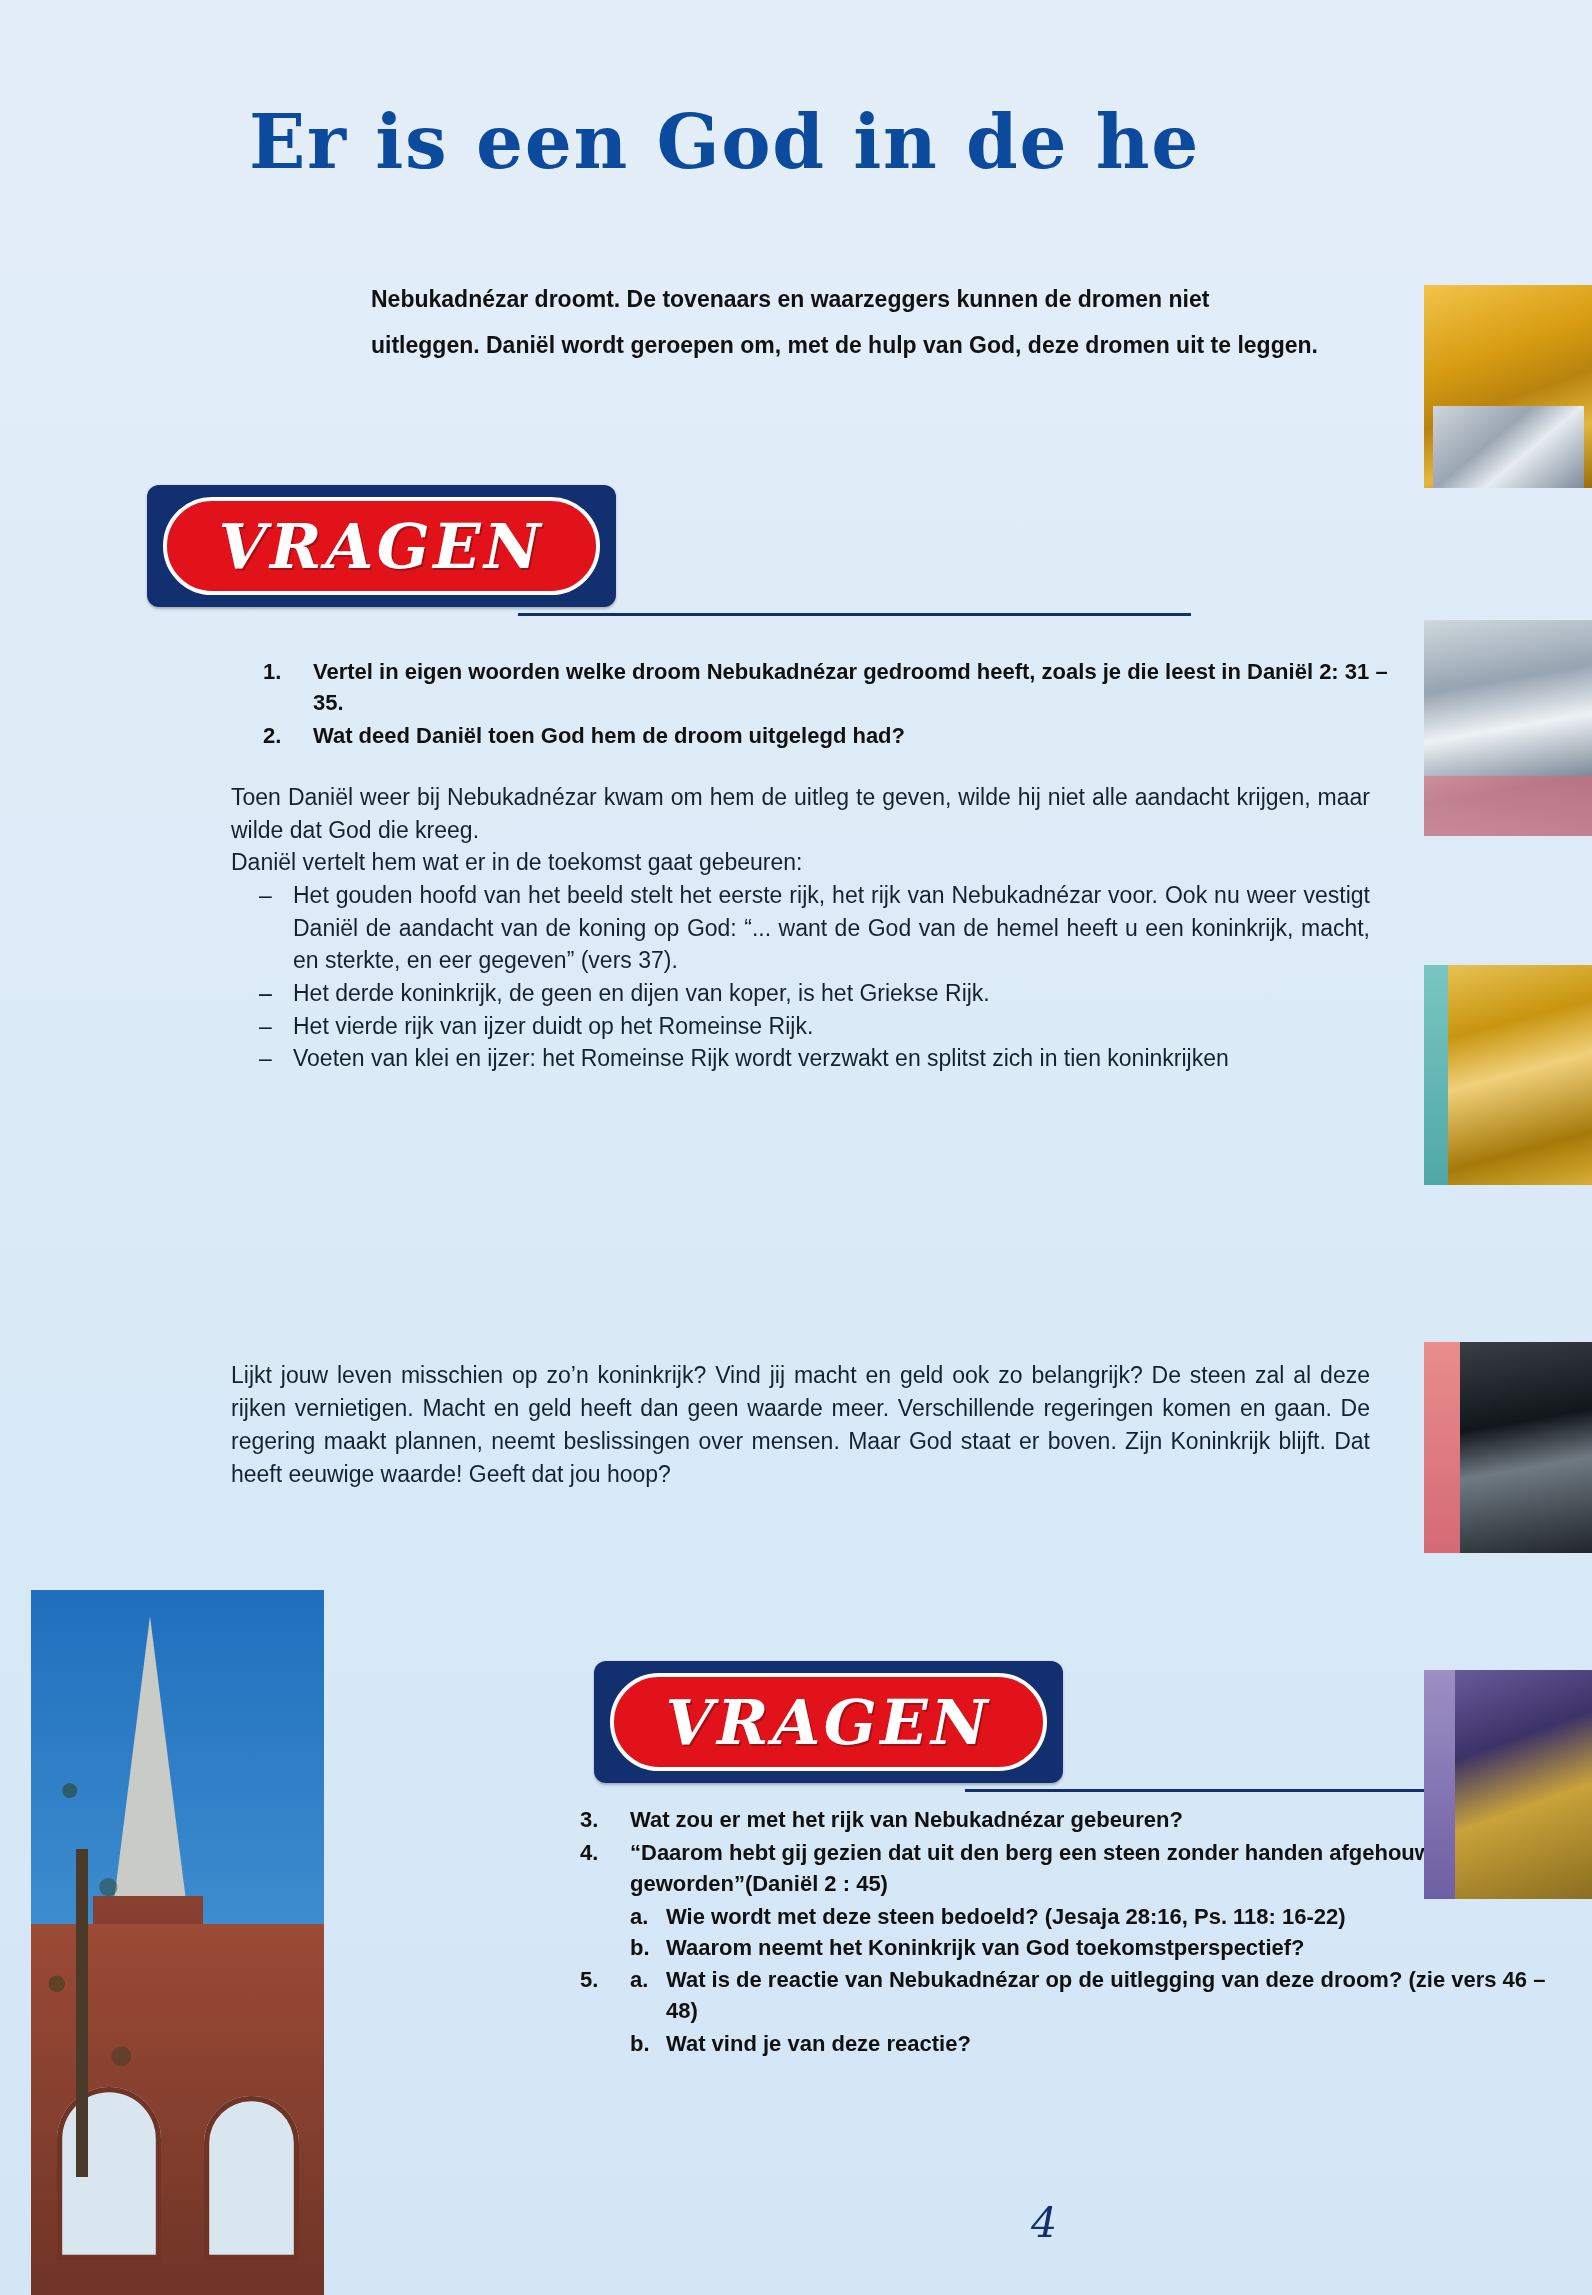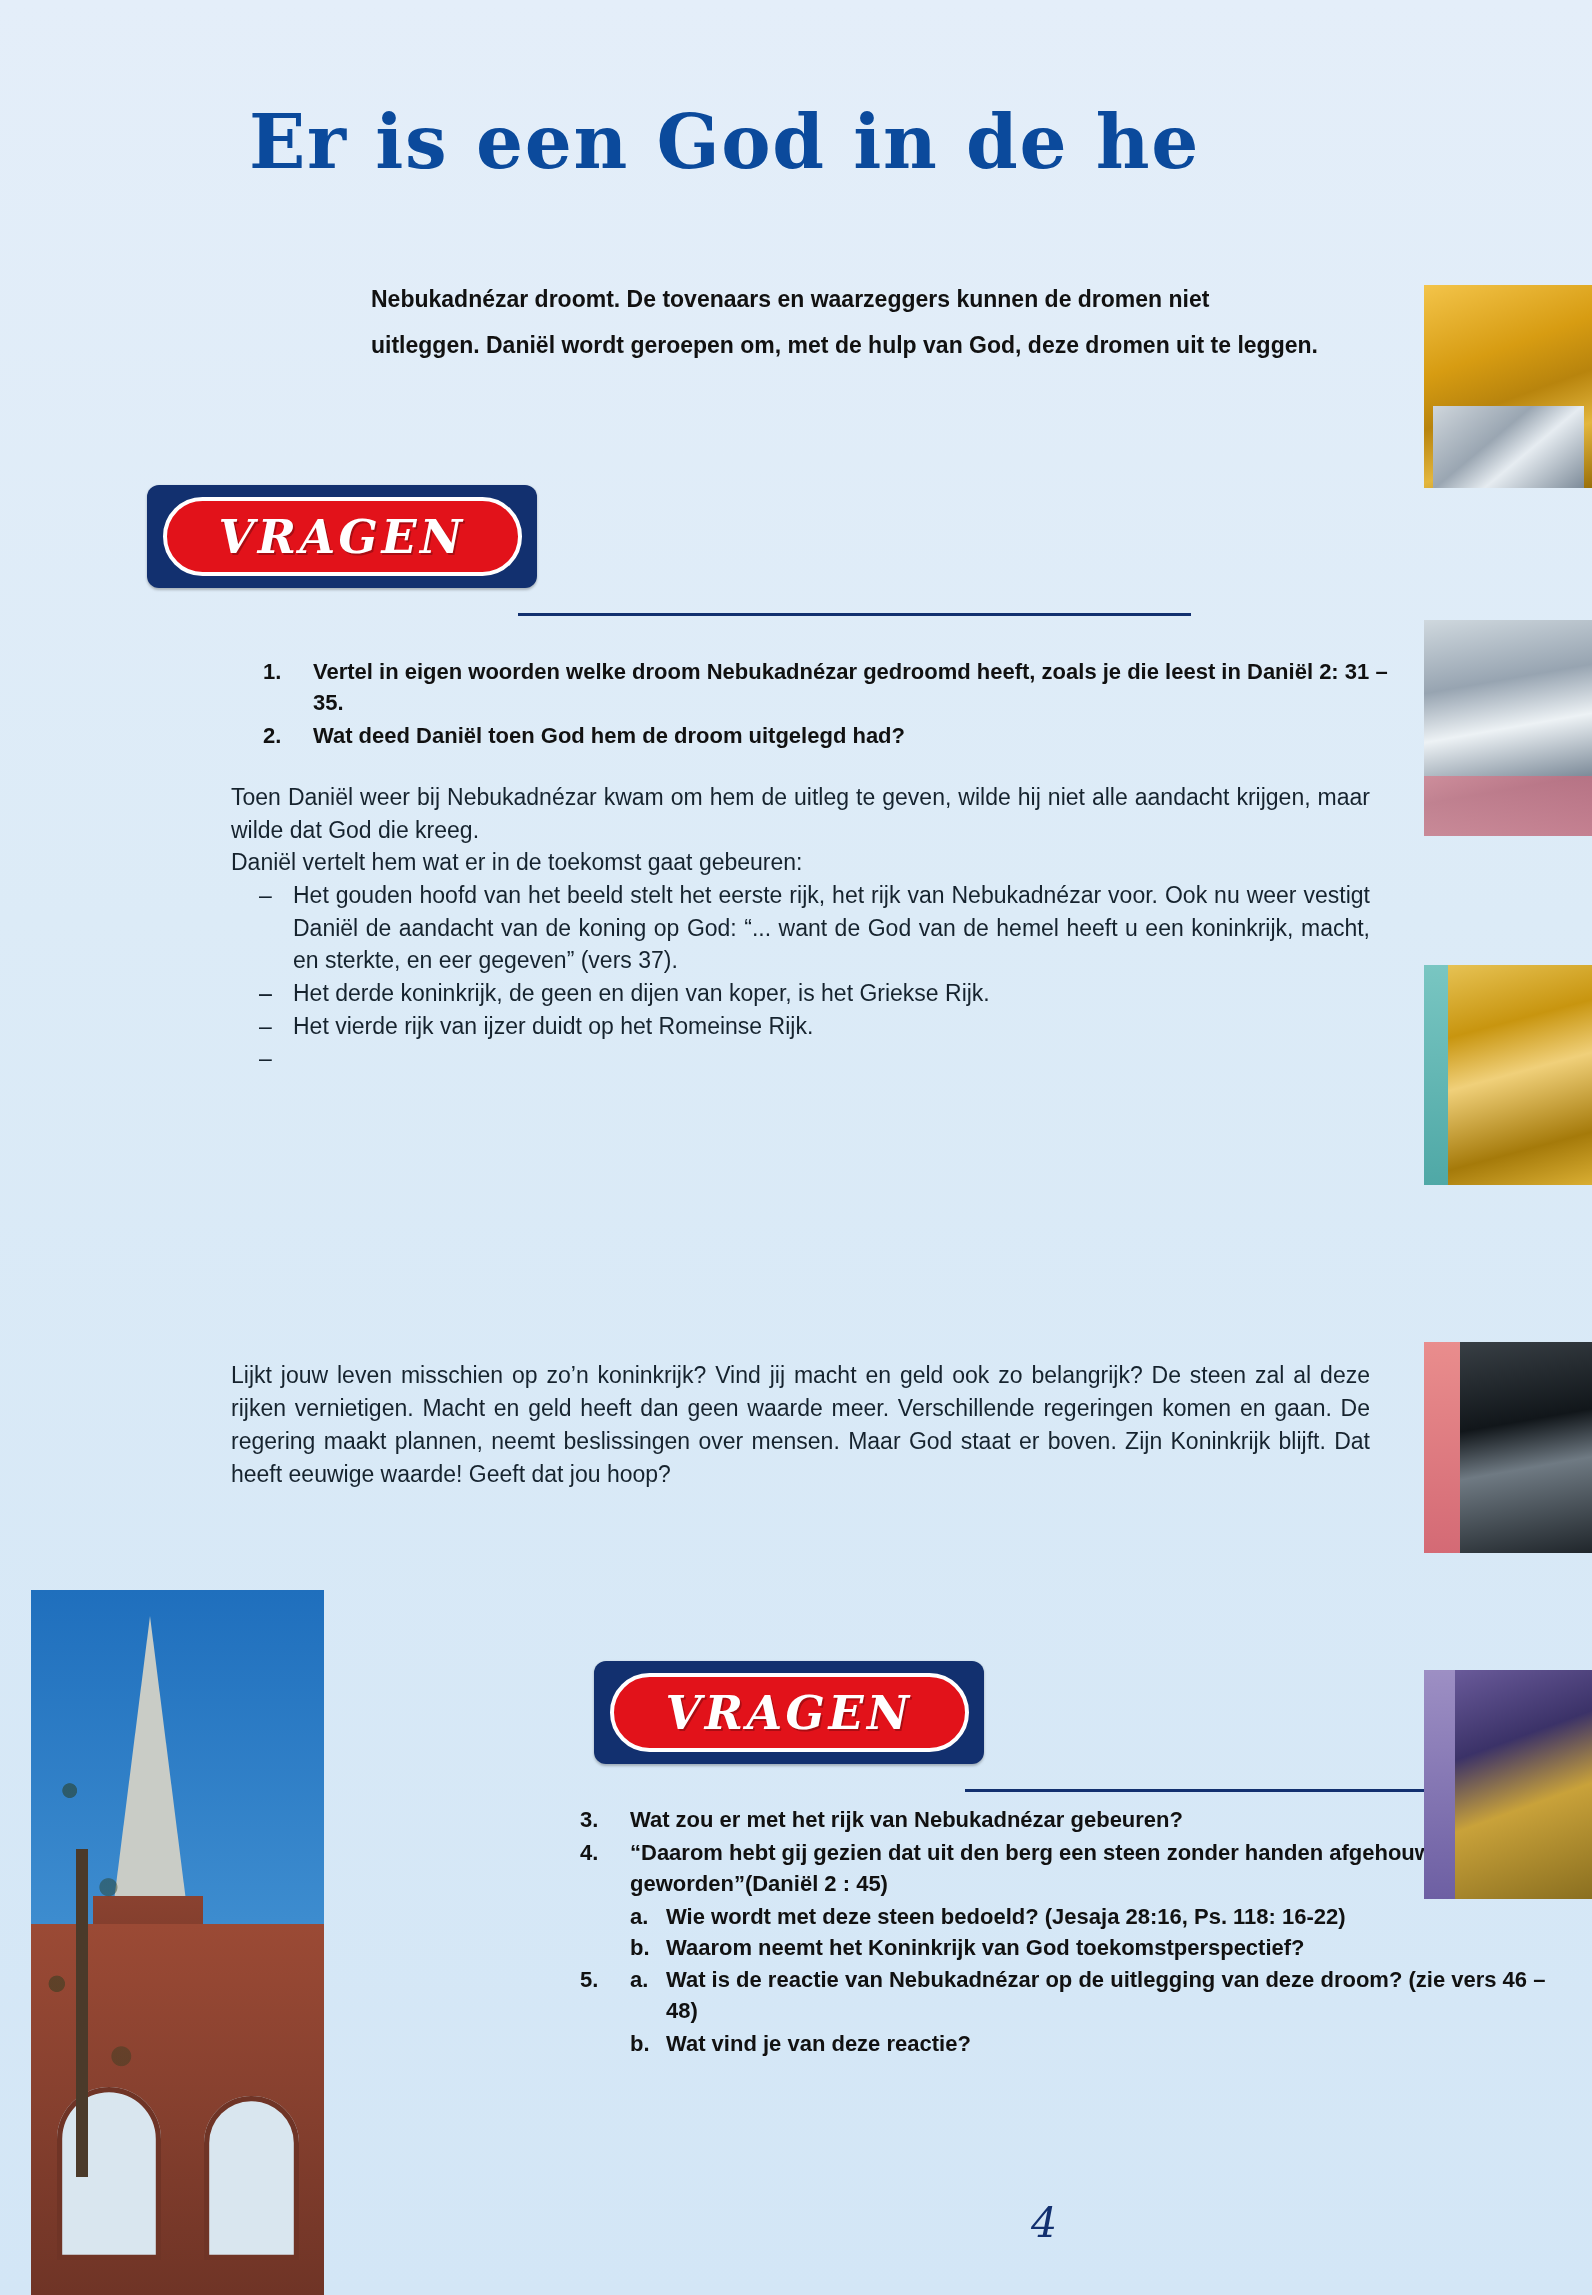--- a/index.html
+++ b/index.html
@@ -67,21 +67,21 @@
     background: #e2121a;
     border: 4.3px solid #ffffff;
     border-radius: 52px;
     padding: 8.6px 52px;
     text-align: center;
   }
   .vragen-pill span {
     font-family: "DejaVu Serif", "Liberation Serif", serif;
     font-weight: bold;
     font-style: italic;
-    font-size: 46px;
+    font-size: 62px;
     letter-spacing: 3.5px;
     color: #ffffff;
     text-shadow: 1.7px 1.7px 0 rgba(0,0,0,0.25);
   }
   .vragen-rule {
     position: absolute;
     height: 2.6px;
     background: #12306f;
   }
   .vragen-wrap.one .vragen-rule { left: 371px; top: 128px; width: 673px; }
@@ -365,21 +365,21 @@
   </div>
 
   <div class="body-text">
     <p>Toen Daniël weer bij Nebukadnézar kwam om hem de uitleg te geven, wilde hij niet alle aandacht krijgen, maar wilde dat God die kreeg.</p>
     <p>Daniël vertelt hem wat er in de toekomst gaat gebeuren:</p>
     <ul class="dash-list">
       <li><span class="dash">–</span><span>Het gouden hoofd van het beeld stelt het eerste rijk, het rijk van Nebukadnézar voor. Ook nu weer vestigt Daniël de aandacht van de koning op God: “... want de God van de hemel heeft u een koninkrijk, macht, en sterkte, en eer gegeven” (vers 37).</span></li>
       <li><span class="dash">–</span></li>
       <li><span class="dash">–</span><span>Het derde koninkrijk, de geen en dijen van koper, is het Griekse Rijk.</span></li>
       <li><span class="dash">–</span><span>Het vierde rijk van ijzer duidt op het Romeinse Rijk.</span></li>
-      <li><span class="dash">–</span></li>
+      <li><span class="dash">–</span><span>Voeten van klei en ijzer: het Romeinse Rijk wordt verzwakt en splitst zich in tien koninkrijken</span></li>
     </ul>
   </div>
 
   <div class="body-text2">
     <p>Lijkt jouw leven misschien op zo’n koninkrijk? Vind jij macht en geld ook zo belangrijk? De steen zal al deze rijken vernietigen. Macht en geld heeft dan geen waarde meer. Verschillende regeringen komen en gaan. De regering maakt plannen, neemt beslissingen over mensen. Maar God staat er boven. Zijn Koninkrijk blijft. Dat heeft eeuwige waarde! Geeft dat jou hoop?</p>
   </div>
 
   <div class="vragen-wrap two">
     <div class="vragen-plate">
       <div class="vragen-pill">

